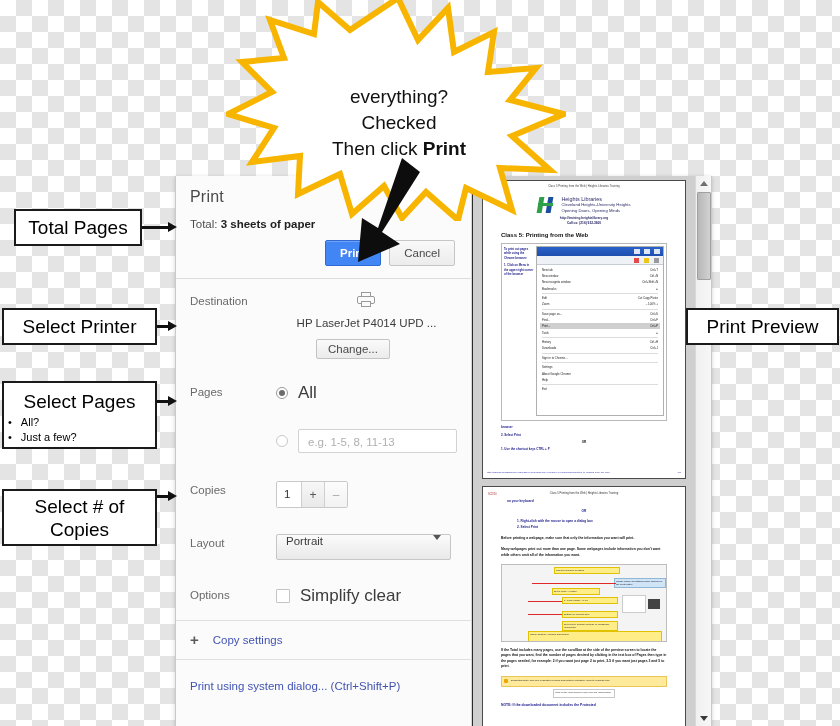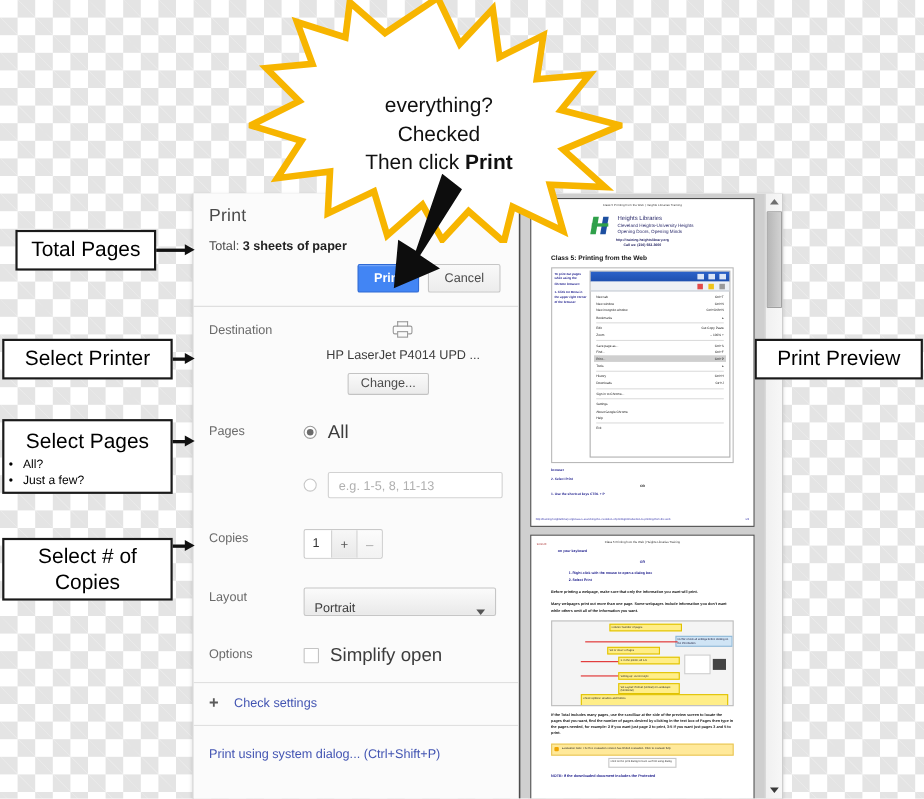--- a/index.html
+++ b/index.html
@@ -82,21 +82,21 @@
     border:1px solid #c9c9c9;border-radius:2px;overflow:hidden;background:#fff;}
   .copies-num{flex:1;font-size:11.5px;color:#333;padding-left:7px;line-height:25px;background:#fff;}
   .copies-btn{
     width:22px;background:linear-gradient(#f7f7f7,#e9e9e9);border-left:1px solid #cfcfcf;
     font-size:12px;color:#555;display:flex;align-items:center;justify-content:center;cursor:pointer;
   }
   .copies-btn.minus{color:#a9a9a9;background:linear-gradient(#fcfcfc,#f2f2f2);}
 
   .select-layout{
     width:175px;height:26px;background:linear-gradient(#fbfbfb,#e9e9e9);
-    border:1px solid #c6c6c6;border-radius:2px;display:flex;align-items:flex-end;
+    border:1px solid #c6c6c6;border-radius:2px;display:flex;align-items:flex-start;
     padding:0 9px;justify-content:space-between;font-size:11.5px;color:#3c3c3c;cursor:pointer;
     box-sizing:border-box;
   }
   .caret{width:0;height:0;border-left:4.5px solid transparent;border-right:4.5px solid transparent;border-top:5px solid #555;}
 
   .chk-row{display:flex;align-items:center;gap:10px;}
   .chk{width:12px;height:12px;border:1px solid #c4c4c4;background:#fff;flex:none;border-radius:1px;}
 
   .more-settings{
     border-top:1px solid #e0e0e0;border-bottom:1px solid #e0e0e0;
@@ -281,28 +281,28 @@
             <span class="caret"></span>
           </div>
         </div>
       </div>
 
       <div class="srow" style="padding-top:26px">
         <div class="slabel">Options</div>
         <div class="sval">
           <div class="chk-row">
             <span class="chk"></span>
-            <span class="radio-label">Simplify open</span>
+            <span class="radio-label">Simplify clear</span>
           </div>
         </div>
       </div>
 
       <div class="more-settings">
         <span class="plus">+</span>
-        <span class="link">Check settings</span>
+        <span class="link">Copy settings</span>
       </div>
 
       <div class="sysdialog">
         <span class="link">Print using system dialog... (Ctrl+Shift+P)</span>
       </div>
 
     </div>
   </div>
 
   <div id="preview-pane">

